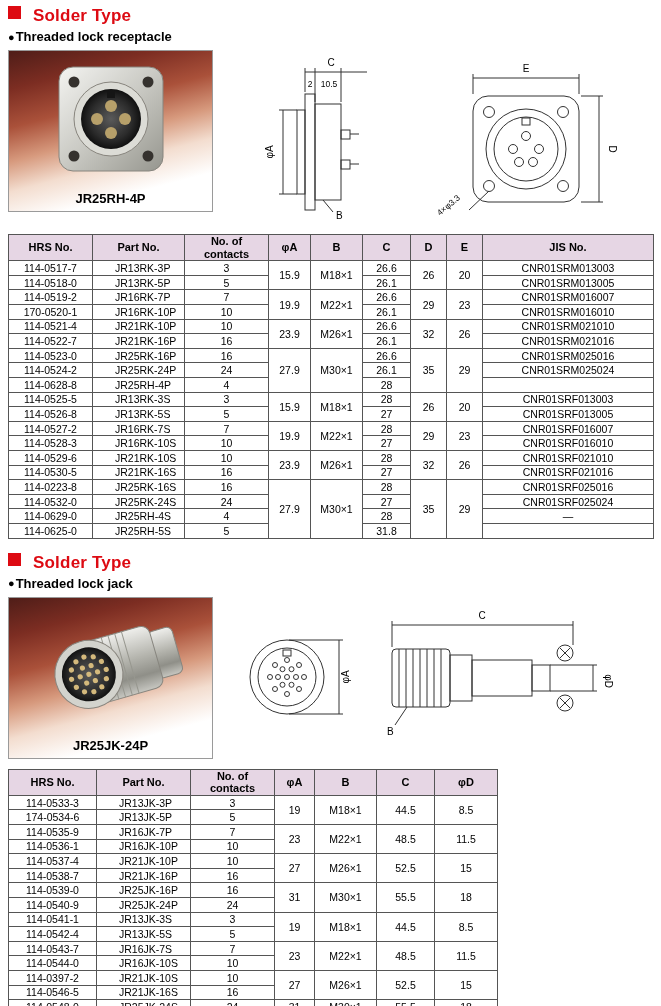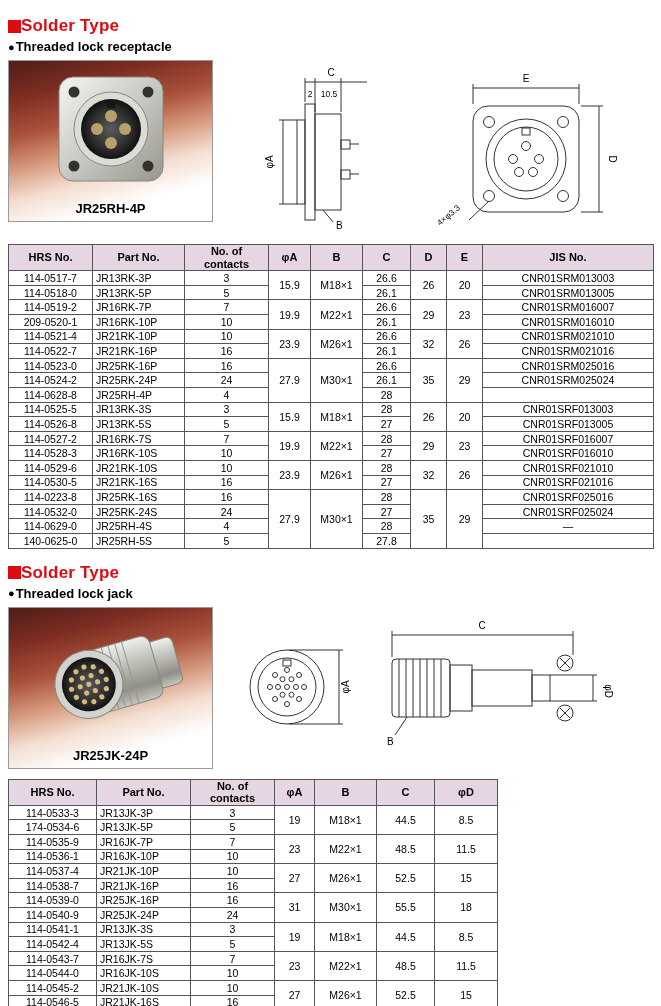--- a/index.html
+++ b/index.html
@@ -3,40 +3,40 @@
 <meta charset="utf-8">
 <style>
   * { margin:0; padding:0; box-sizing:border-box; }
   html { --accent-red:#dd0a12; --header-bg:#e6d6e4; }
   body {
     width:661px; background:#fff; color:#000;
     font-family:"Liberation Sans", sans-serif;
   }
   .page { padding:4px 8px 10px 8px; }
   .section { margin-bottom:14px; }
-  .title-row { display:flex; align-items:center; gap:0; margin:12px 0 3px 0; }
+  .title-row { display:flex; gap:12px; margin:2px 0 3px 0; }
   .sq { width:13px; height:13px; background:var(--accent-red); display:inline-block; }
   .title-text { color:var(--accent-red); font-size:17px; font-weight:bold; letter-spacing:0.2px; }
   .subtitle { font-size:13px; font-weight:bold; margin:1px 0 6px 0; display:flex; align-items:center; }
   .subtitle .bullet { font-size:11px; margin-right:1px; }
   .fig-row { display:flex; align-items:flex-start; gap:14px; margin-bottom:6px; }
   .photo {
     position:relative; width:205px; height:162px; flex:0 0 auto;
     border:1px solid #9a9a9a; overflow:hidden; text-align:center;
     background:linear-gradient(165deg,#4f1d18 0%,#7c2d22 18%,#aa513a 36%,#d79a7e 52%,#f3ddcf 66%,#ffffff 82%);
   }
   .photo svg { margin-top:10px; }
   .caption { position:absolute; bottom:5px; left:0; width:100%; font-weight:bold; font-size:13px; color:#000; }
   .drawing { flex:1 1 auto; padding-top:2px; }
   .drawing svg text { font-family:"Liberation Sans",sans-serif; font-size:10px; fill:#000; }
   .drawing svg text.sm { font-size:8.5px; }
   table.spec { border-collapse:collapse; font-size:10.5px; table-layout:fixed; margin-top:10px; }
   table.spec th, table.spec td { border:1px solid #555; padding:0 3px; text-align:center; height:14.6px; line-height:1.15; overflow:hidden; }
   table.spec th { background:var(--header-bg); font-weight:bold; font-size:11px; height:16px; }
-  table.spec td.left { text-align:left; padding-left:3px; }
+  table.spec td.left { text-align:left; padding-left:22px; }
   .s1 { width:646px; }
   .s1 th:nth-child(1){width:84px}.s1 th:nth-child(2){width:92px}.s1 th:nth-child(3){width:84px}
   .s1 th:nth-child(4){width:42px}.s1 th:nth-child(5){width:52px}.s1 th:nth-child(6){width:48px}
   .s1 th:nth-child(7){width:36px}.s1 th:nth-child(8){width:36px}
   .s2 { width:490px; }
   .s2 th:nth-child(1){width:88px}.s2 th:nth-child(2){width:94px}.s2 th:nth-child(3){width:84px}
   .s2 th:nth-child(4){width:40px}.s2 th:nth-child(5){width:62px}.s2 th:nth-child(6){width:58px}
 </style>
 </head>
 <body>
@@ -181,21 +181,21 @@
             <td class="left">JR16RK-7P</td>
             <td>7</td>
             <td rowspan="2">19.9</td>
             <td rowspan="2">M22×1</td>
             <td>26.6</td>
             <td rowspan="2">29</td>
             <td rowspan="2">23</td>
             <td>CNR01SRM016007</td>
           </tr>
           <tr>
-            <td>209-0520-1</td>
+            <td>170-0520-1</td>
             <td class="left">JR16RK-10P</td>
             <td>10</td>
             <td>26.1</td>
             <td>CNR01SRM016010</td>
           </tr>
           <tr>
             <td>114-0521-4</td>
             <td class="left">JR21RK-10P</td>
             <td>10</td>
             <td rowspan="2">23.9</td>
@@ -310,24 +310,24 @@
             <td>CNR01SRF025024</td>
           </tr>
           <tr>
             <td>114-0629-0</td>
             <td class="left">JR25RH-4S</td>
             <td>4</td>
             <td>28</td>
             <td>—</td>
           </tr>
           <tr>
-            <td>140-0625-0</td>
+            <td>114-0625-0</td>
             <td class="left">JR25RH-5S</td>
             <td>5</td>
-            <td>27.8</td>
+            <td>31.8</td>
             <td></td>
           </tr>
         </tbody>
       </table>
   </div>
 
   <div class="section">
     <div class="title-row">
       <span class="sq"></span>
       <span class="title-text">Solder Type</span>
@@ -531,21 +531,21 @@
             <td rowspan="2">M22×1</td>
             <td rowspan="2">48.5</td>
             <td rowspan="2">11.5</td>
           </tr>
           <tr>
             <td>114-0544-0</td>
             <td class="left">JR16JK-10S</td>
             <td>10</td>
           </tr>
           <tr>
-            <td>114-0545-2</td>
+            <td>114-0397-2</td>
             <td class="left">JR21JK-10S</td>
             <td>10</td>
             <td rowspan="2">27</td>
             <td rowspan="2">M26×1</td>
             <td rowspan="2">52.5</td>
             <td rowspan="2">15</td>
           </tr>
           <tr>
             <td>114-0546-5</td>
             <td class="left">JR21JK-16S</td>

